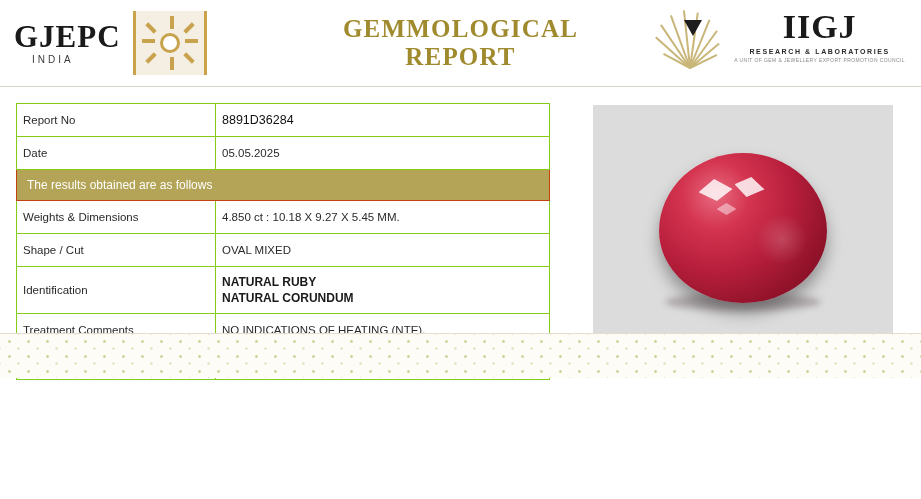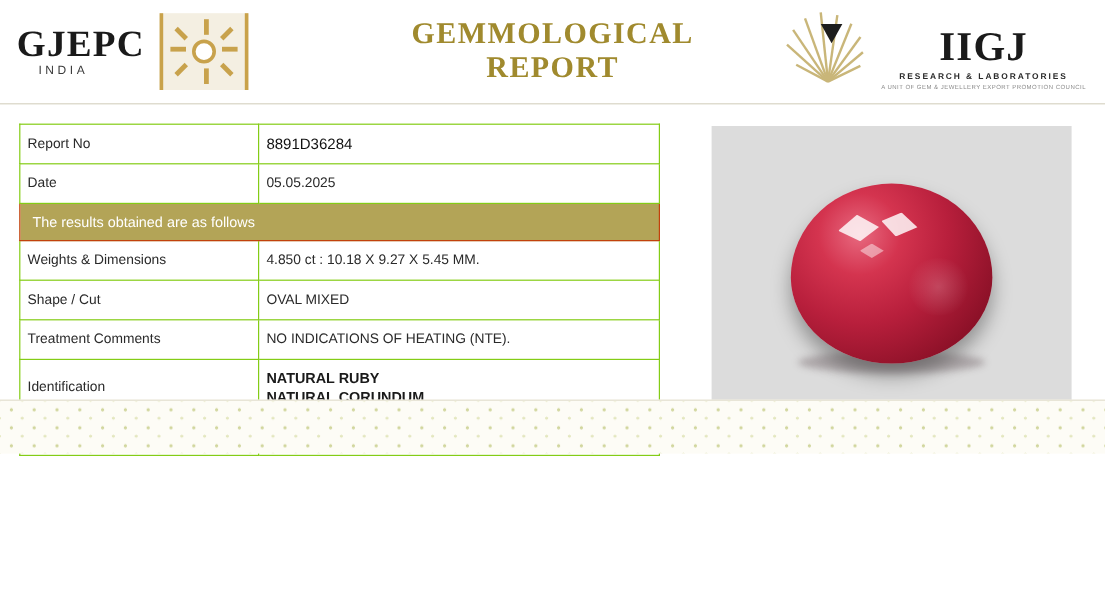--- a/index.html
+++ b/index.html
@@ -93,21 +93,21 @@
     font-family: "Liberation Serif", serif;
     font-size: 25px;
     font-weight: bold;
     letter-spacing: 1.2px;
     color: #a08a2e;
   }
 
   .header-right {
     width: 300px;
     display: flex;
-    align-items: flex-end;
+    align-items: flex-start;
     justify-content: flex-end;
     padding-right: 16px;
     box-sizing: border-box;
   }
   .burst {
     position: relative;
     width: 78px;
     height: 66px;
     margin-right: 6px;
   }
@@ -368,29 +368,29 @@
           </tr>
           <tr>
             <td class="label">Weights &amp; Dimensions</td>
             <td class="value">4.850 ct : 10.18 X 9.27 X 5.45 MM.</td>
           </tr>
           <tr>
             <td class="label">Shape / Cut</td>
             <td class="value">OVAL MIXED</td>
           </tr>
           <tr>
-            <td class="label">Treatment Comments</td>
-            <td class="value">NO INDICATIONS OF HEATING (NTE).</td>
-          </tr>
-          <tr>
             <td class="label">Identification</td>
             <td class="value">
               <span class="bold-val">NATURAL RUBY</span>
               <span class="bold-val">NATURAL CORUNDUM</span>
             </td>
+          </tr>
+          <tr>
+            <td class="label">Treatment Comments</td>
+            <td class="value">NO INDICATIONS OF HEATING (NTE).</td>
           </tr>
           <tr>
             <td class="label">Comments</td>
             <td class="value"></td>
           </tr>
         </tbody>
       </table>
     </div>
 
     <div class="image-panel">

